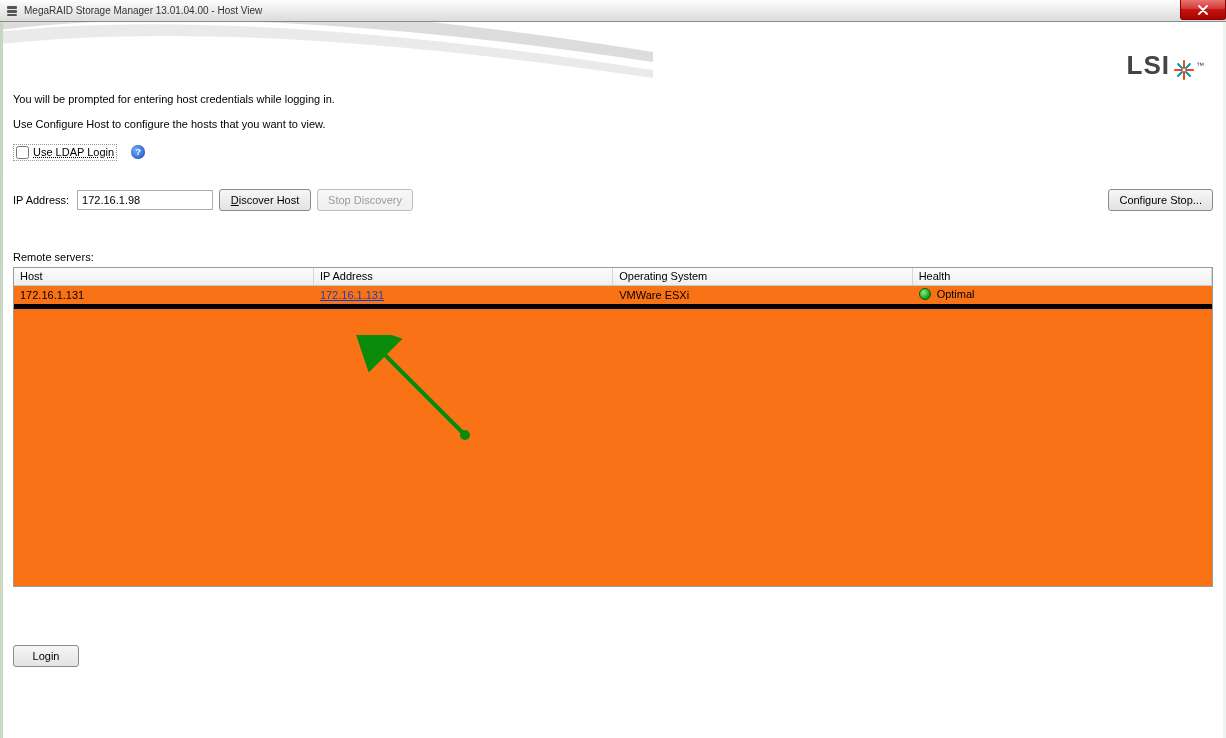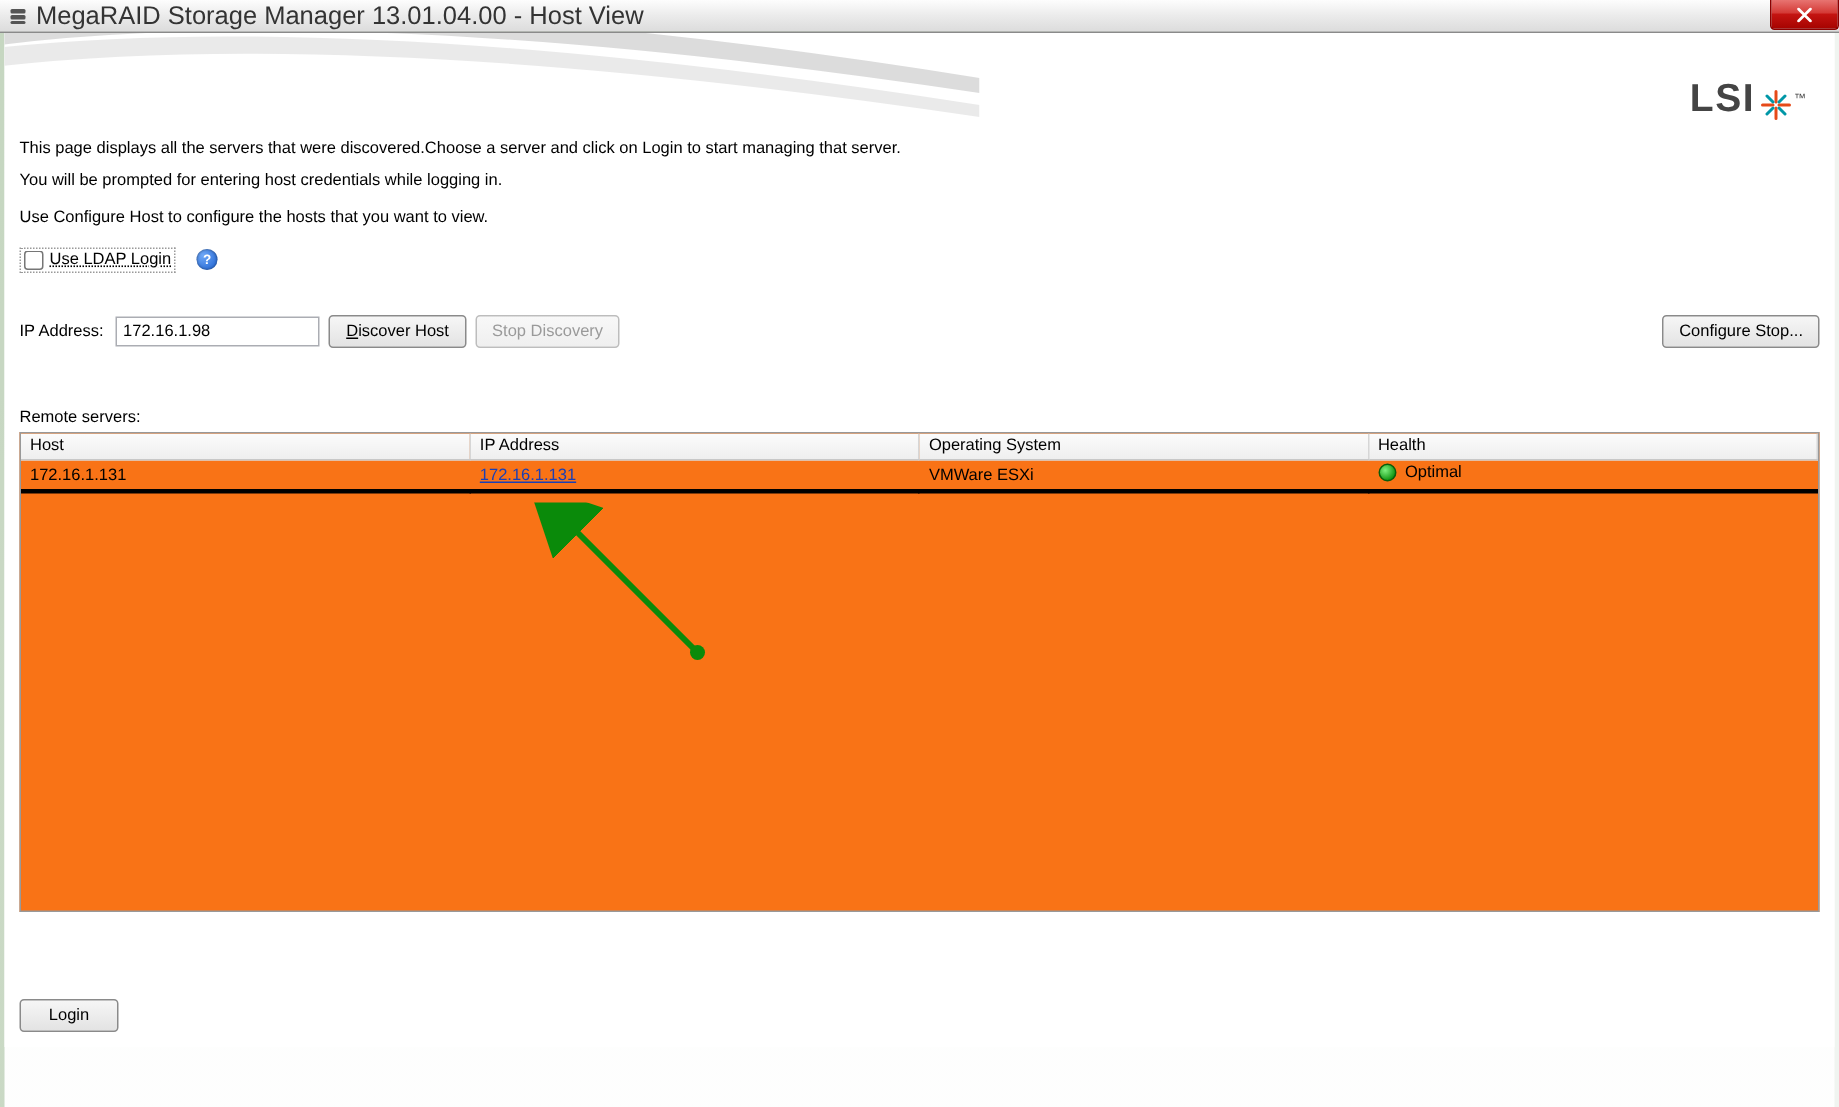--- a/index.html
+++ b/index.html
@@ -31,21 +31,21 @@
       padding: 0 4px;
       color: #333;
     }
     .titlebar .app-icon {
       width: 16px; height: 16px;
       display: inline-flex;
       align-items: center;
       justify-content: center;
       margin-right: 4px;
     }
-    .titlebar .title-text { font-size: 17px; }
+    .titlebar .title-text { font-size: 10px; }
     .window-close {
       position: absolute;
       right: 0; top: 0;
       width: 46px; height: 20px;
       background: linear-gradient(to bottom, #e77471 0%, #d43a36 45%, #c41411 50%, #a60300 100%);
       border: 1px solid #8b0000;
       border-top: none;
       border-radius: 0 0 3px 3px;
       display: flex; align-items: center; justify-content: center;
       color: #fff;
@@ -191,21 +191,21 @@
       border-right: 1px solid #d6d6d6;
       padding: 2px 6px;
       height: 18px;
     }
     table.servers td {
       padding: 2px 6px;
       height: 18px;
       border-right: 1px solid transparent;
       vertical-align: middle;
     }
-    table.servers tbody tr { border-bottom: 3px solid #000000; }
+    table.servers tbody tr { border-bottom: 5px solid #000000; }
     .ip-link {
       color: #1a3fb5;
       text-decoration: underline;
       cursor: pointer;
     }
     .health-cell {
       display: inline-flex;
       align-items: center;
       gap: 6px;
     }
@@ -270,21 +270,20 @@
         <path d="M10 1 L10 8 M10 12 L10 19 M1 10 L8 10 M12 10 L19 10" stroke="#e64a19" stroke-width="2" stroke-linecap="round"></path>
         <path d="M4 4 L8 8 M12 12 L16 16 M16 4 L12 8 M8 12 L4 16" stroke="#0097a7" stroke-width="2" stroke-linecap="round"></path>
       </svg>
     </span>
     <span class="tm">™</span>
   </div>
 </div>
 
 <div class="content">
 
-  <div class="desc">This page displays all the servers that were discovered.Choose a server and click on Login to start managing that server.</div>
   <div class="desc">You will be prompted for entering host credentials while logging in.</div>
   <div class="desc" style="margin-top:10px">Use Configure Host to configure the hosts that you want to view.</div>
 
   <div class="ldap-row">
     <label>
       <input type="checkbox" style="">
       <span class="ldap-text">Use LDAP Login</span>
     </label>
     <span class="help-icon">?</span>
   </div>

